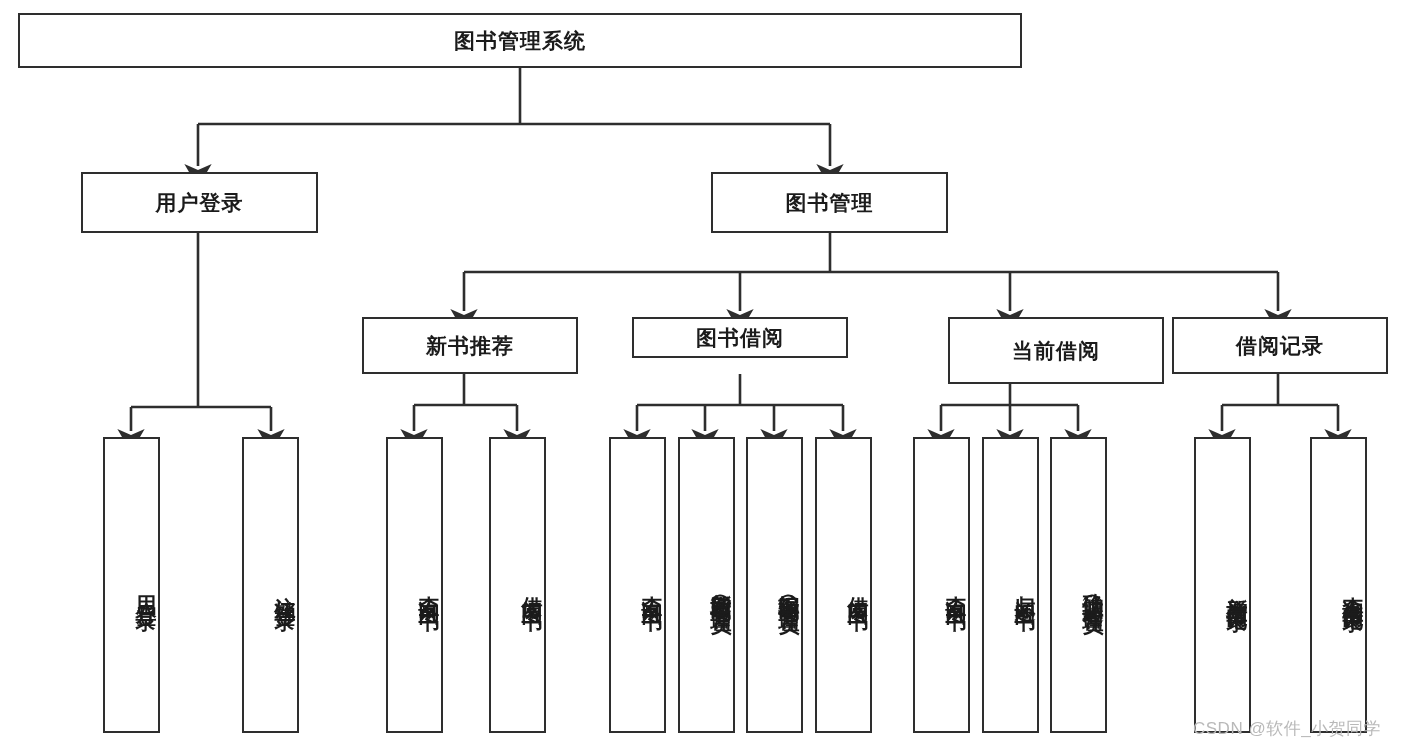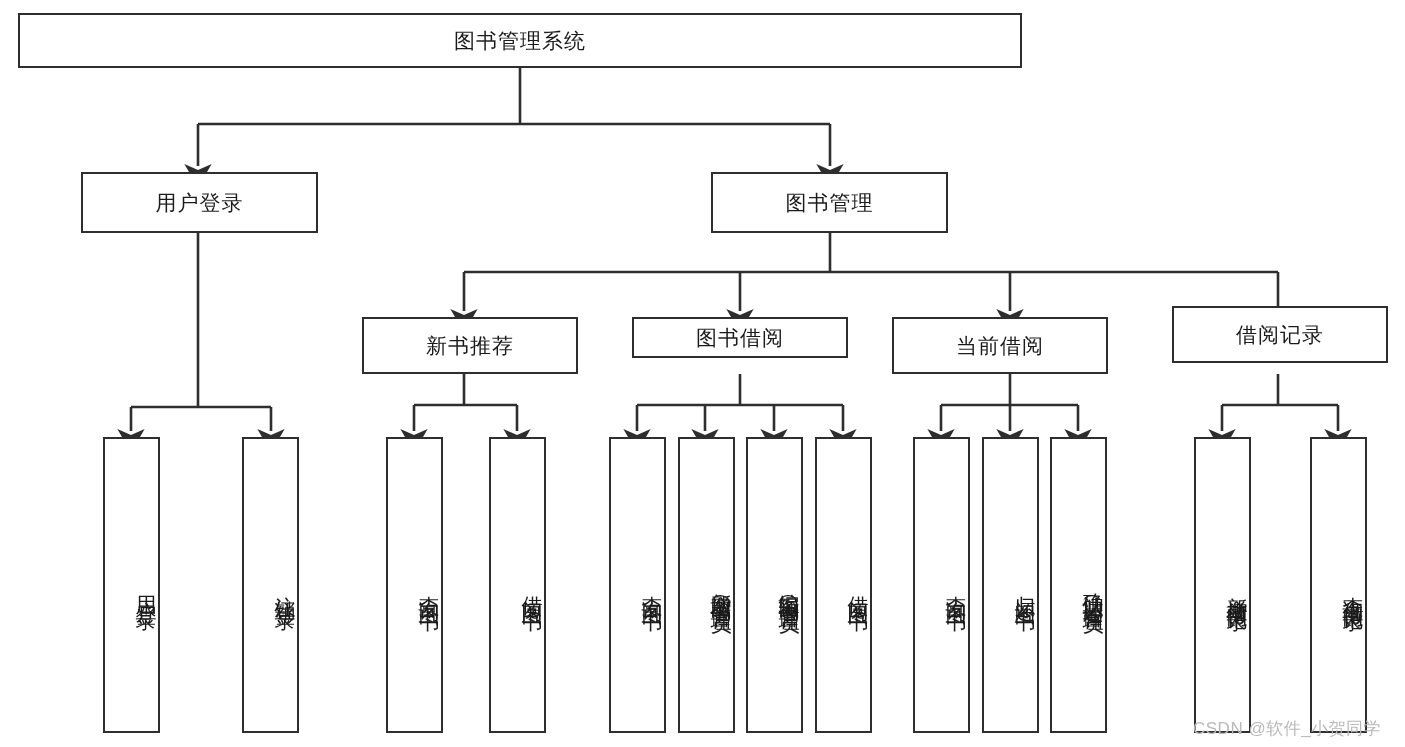--- a/index.html
+++ b/index.html
@@ -28,20 +28,21 @@
   .node {
     position: absolute;
     box-sizing: border-box;
     background: #ffffff;
     border: 2px solid #2e2e2e;
     display: flex;
     align-items: center;
     justify-content: center;
     color: #1b1b1b;
     text-align: center;
+    font-weight: bold;
   }
   .node.horizontal {
     font-size: 21px;
     letter-spacing: 1px;
     line-height: 1.2;
   }
   .node.vertical {
     writing-mode: vertical-rl;
     text-orientation: upright;
     font-size: 21px;
@@ -130,24 +131,24 @@
   <div class="node horizontal" style="left:362px; top:317px; width:216px; height:57px;">
     <span>新书推荐</span>
   </div>
 
   <div class="node horizontal" style="left:711px; top:172px; width:237px; height:61px;">
     <span>图书管理</span>
   </div>
   <div class="node horizontal" style="left:632px; top:317px; width:216px; height:41px;">
     <span>图书借阅</span>
   </div>
-  <div class="node horizontal" style="left:892px; top:317px; width:216px; height:57px;justify-content:center;">
+  <div class="node horizontal" style="left:948px; top:317px; width:216px; height:67px;justify-content:center;">
     <span>当前借阅</span>
   </div>
-  <div class="node horizontal" style="left:1172px; top:306px; width:216px; height:57px;">
+  <div class="node horizontal" style="left:1172px; top:317px; width:216px; height:57px;">
     <span>借阅记录</span>
   </div>
 
   <div class="node vertical" style="left:103px; top:437px; width:57px; height:296px;">
     <span>用户登录</span>
   </div>
   <div class="node vertical" style="left:242px; top:437px; width:57px; height:296px;">
     <span>注销登录</span>
   </div>
 

